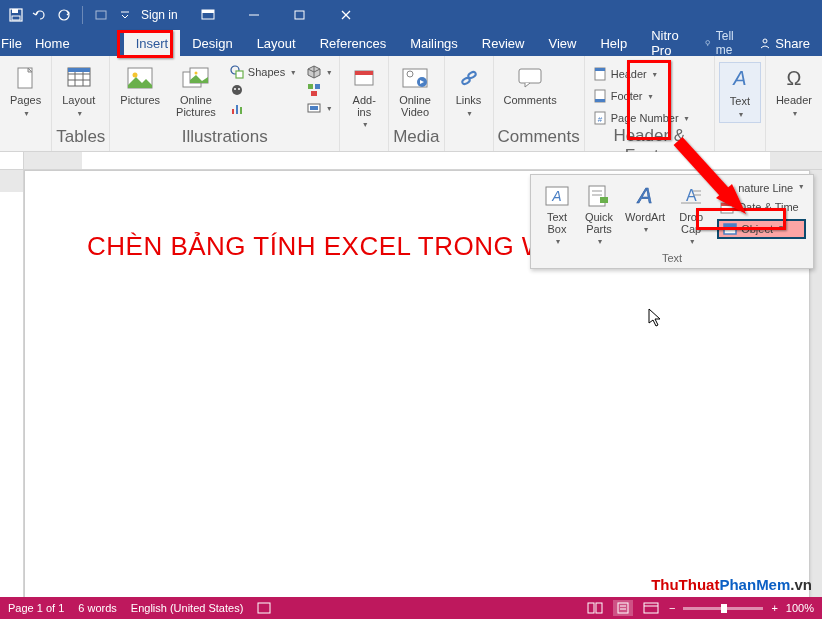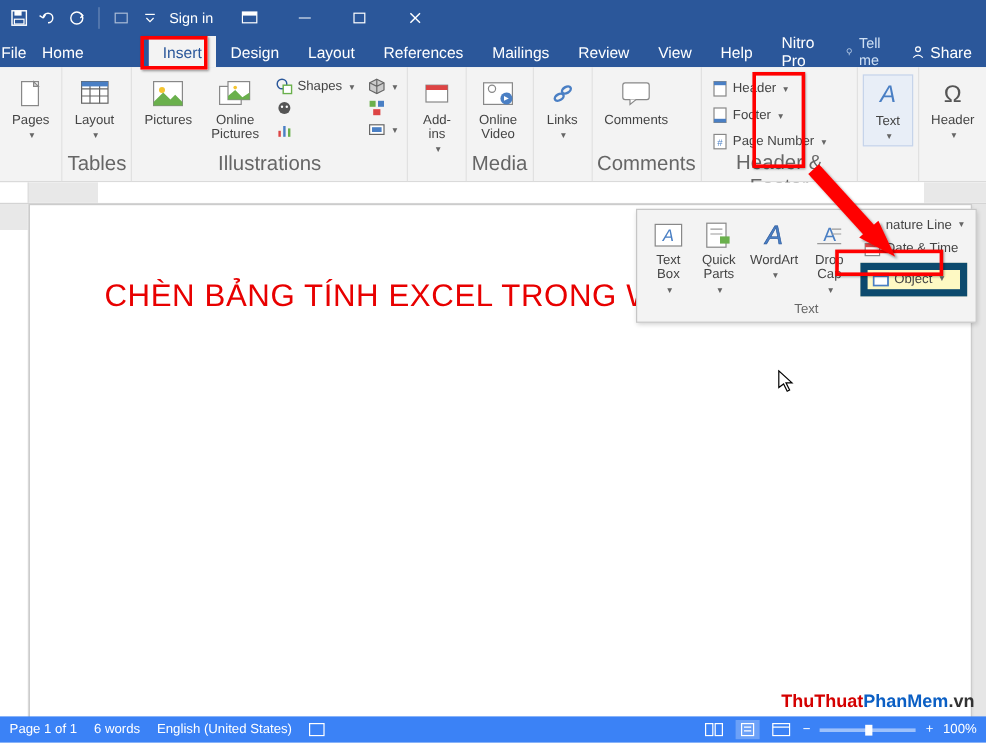--- a/index.html
+++ b/index.html
@@ -60,21 +60,21 @@
 
 .hl { position: absolute; border: 3px solid #ff0000; box-shadow: 1px 1px 2px rgba(0,0,0,0.4); pointer-events: none; z-index: 200; }
 .hl-insert { top: 30px; left: 117px; width: 56px; height: 28px; }
 .hl-textbtn { top: 60px; left: 627px; width: 44px; height: 80px; }
 .hl-object { top: 208px; left: 696px; width: 90px; height: 22px; }
 
 
 .arrow { position: absolute; top: 136px; left: 668px; z-index: 210; pointer-events: none; }
 
 
-.statusbar { position: absolute; bottom: 0; left: 0; right: 0; height: 22px; background: #3b82f6; color: #fff; font-size: 11px; display: flex; align-items: center; padding: 0 8px; gap: 14px; }
+.statusbar { position: absolute; bottom: 0; left: 0; right: 0; height: 22px; background: #be185d; color: #fff; font-size: 11px; display: flex; align-items: center; padding: 0 8px; gap: 14px; }
 .status-right { margin-left: auto; display: flex; align-items: center; gap: 8px; }
 .view-btn { width: 20px; height: 16px; display: flex; align-items: center; justify-content: center; cursor: pointer; }
 .zoom-slider { width: 80px; height: 3px; background: rgba(255,255,255,0.5); position: relative; }
 .zoom-thumb { position: absolute; top: -3px; left: 38px; width: 6px; height: 9px; background: #fff; }
 
 
 .watermark { position: absolute; bottom: 26px; right: 10px; font-size: 15px; font-weight: 700; font-family: Arial, sans-serif; z-index: 300; }
 .wm1 { color: #d40000; }
 .wm2 { color: #0b5fc4; }
 .wm3 { color: #333; }
@@ -495,21 +495,21 @@
               <span>nature Line</span>
               <span class="dd">▾</span>
             </div>
           <div class="tp-small">
               <svg width="14" height="14" viewBox="0 0 14 14">
                 <rect x="1" y="2" width="12" height="10" fill="#fff" stroke="#888"></rect>
                 <rect x="1" y="2" width="12" height="3" fill="#d44"></rect>
               </svg>
               <span>Date &amp; Time</span>
             </div>
-          <div class="tp-small" style="background:#fef9c3;border:6px solid #0c4a6e;padding:2px 4px">
+          <div class="tp-small" style="background:#fca5a5;border:2px solid #0c4a6e;padding:2px 4px">
               <svg width="14" height="12" viewBox="0 0 14 12">
                 <rect x="1" y="1" width="12" height="10" fill="#fff" stroke="#4a7fc4" stroke-width="1.5"></rect>
                 <rect x="1" y="1" width="12" height="3" fill="#4a7fc4"></rect>
               </svg>
               <span>Object</span> 
               <span class="dd">▾</span>
             </div>
         </div>
       </div>
       <div class="tp-label">Text</div>

